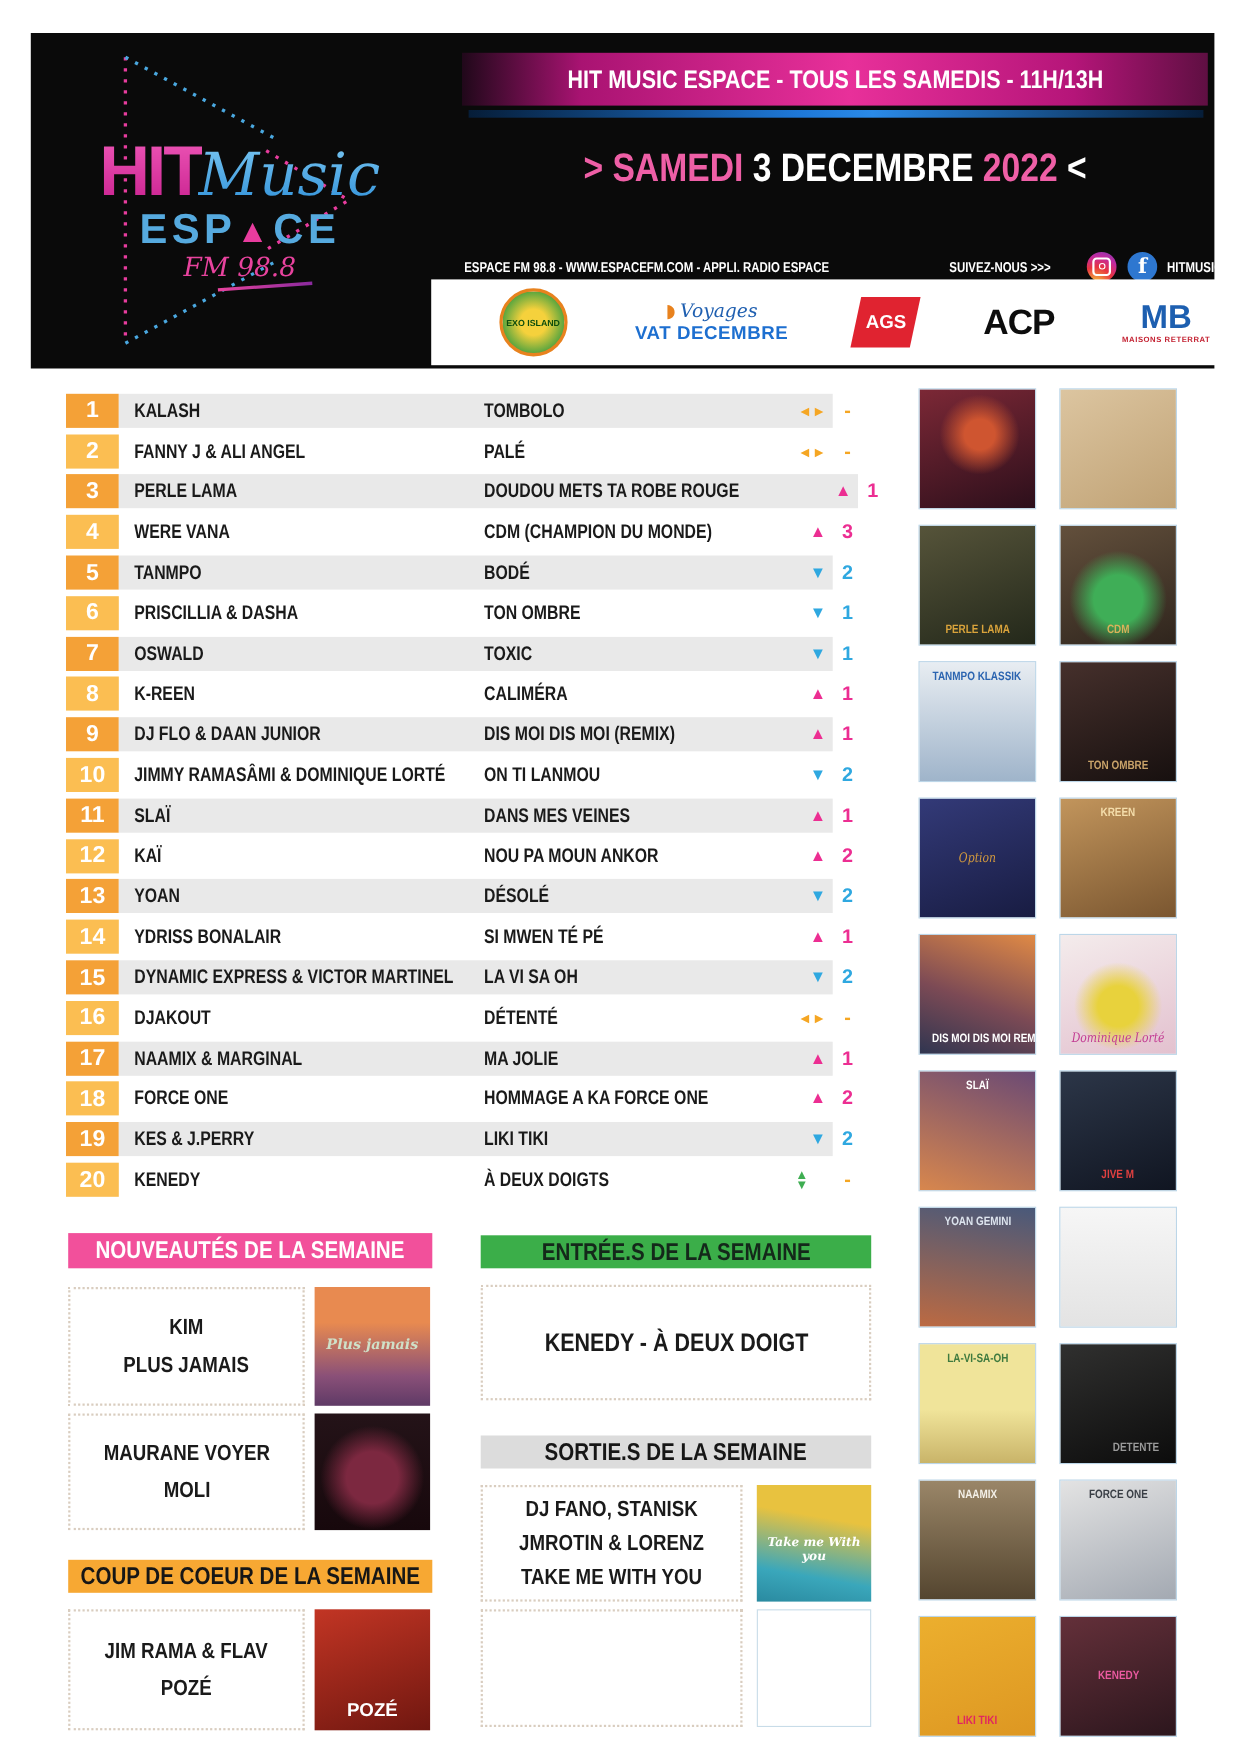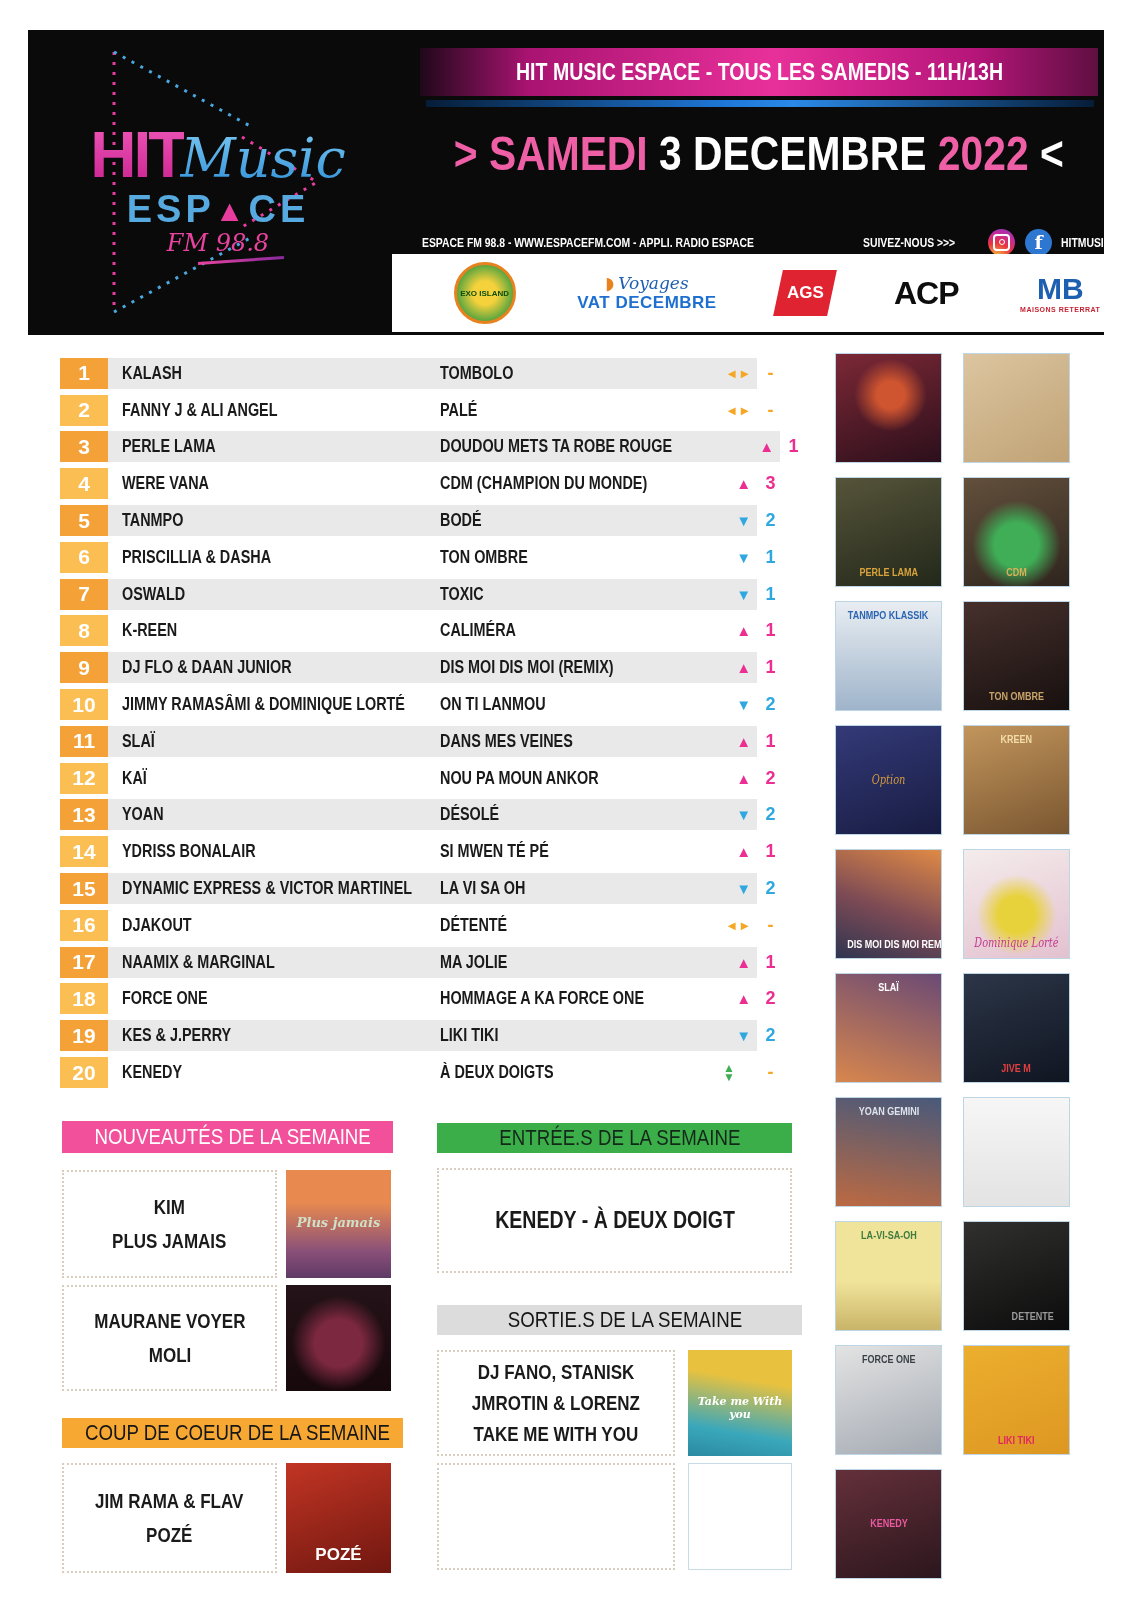--- a/index.html
+++ b/index.html
@@ -22,21 +22,21 @@
   .logo-fm{font-family:"DejaVu Serif",serif;font-style:italic;font-size:24px;color:#e8439e;margin-top:-2px;}
   .logo-underline{width:86px;height:3px;margin:2px auto 0 130px;background:linear-gradient(90deg,#e8439e,#8a2a9e);transform:rotate(-4deg);}
 
   .top-banner{position:absolute;left:392px;top:18px;width:678px;height:48px;display:flex;align-items:center;justify-content:center;
     background:linear-gradient(90deg,#20081a,#a91372 16%,#e8309a 52%,#b51579 82%,#5f0f42);}
   .top-banner span{color:#fff;font-weight:bold;font-size:23px;}
   .blue-stripe{position:absolute;left:398px;top:70px;width:668px;height:7px;
     background:linear-gradient(90deg,#061d38,#1e78d8 45%,#2a8ae8 55%,#061d38);}
 
   .date-line{position:absolute;left:392px;top:92px;width:678px;height:62px;display:flex;align-items:center;justify-content:center;
-    font-weight:bold;font-size:48px;}
+    font-weight:bold;font-size:36px;}
   .date-line .pink{color:#ee5fa6;}
   .date-line .white{color:#ffffff;}
 
   .info-line{position:absolute;left:394px;top:196px;width:676px;height:32px;display:flex;align-items:center;color:#fff;font-weight:bold;font-size:13px;}
   .info-left{flex:0 0 auto;}
   .follow{margin-left:26px;flex:0 0 auto;}
   .soc{width:27px;height:27px;border-radius:50%;margin-left:10px;flex:0 0 auto;display:flex;align-items:center;justify-content:center;position:relative;}
   .soc.ig{background:radial-gradient(circle at 30% 110%,#f5d13c,#e8343f 45%,#c42a9e 72%,#7a3ab9);}
   .ig-frame{width:13px;height:13px;border:2px solid #fff;border-radius:4px;position:relative;}
   .ig-frame:after{content:"";position:absolute;left:3.5px;top:3.5px;width:4px;height:4px;border:1.5px solid #fff;border-radius:50%;}
@@ -85,21 +85,21 @@
   .thumbs{position:absolute;left:835px;top:353px;width:235px;display:grid;grid-template-columns:107px 107px;column-gap:21px;row-gap:14px;}
   .thumb{width:107px;height:110px;position:relative;border:1px solid #bcd6e8;box-sizing:border-box;}
   .thumb-label{position:absolute;left:0;width:100%;text-align:center;font-weight:bold;font-size:11px;}
   .thumb-label .cxc{transform:scaleX(.82);}
   .lp-top{top:7px;}
   .lp-center{top:50%;margin-top:-7px;}
   .lp-bottom{bottom:8px;}
   .lbl-script{font-family:"DejaVu Serif",serif;font-style:italic;font-weight:normal;font-size:12px;}
 
   
-  .sec-banner{display:flex;align-items:center;justify-content:center;font-weight:normal;font-size:22px;padding-left:10px;}
+  .sec-banner{display:flex;align-items:center;justify-content:center;font-weight:bold;font-size:22px;}
   .left-col{position:absolute;left:62px;top:1121px;width:331px;}
   .banner-pink{height:32px;background:#f2509b;color:#fff;}
   .banner-orange{position:absolute;top:297px;left:0;width:100%;height:30px;background:#f7a833;color:#161616;}
   .sec-box{position:absolute;display:flex;}
   .txt-box{border:2px dotted #d9cdbf;box-sizing:border-box;display:flex;flex-direction:column;align-items:center;justify-content:center;
     font-weight:bold;font-size:20px;line-height:1.7;text-align:center;}
   .art{position:relative;flex:0 0 auto;}
   .art-label{position:absolute;left:0;width:100%;text-align:center;font-weight:bold;color:#fff;}
 
   .box-kim{top:49px;left:0;width:331px;height:108px;}
@@ -500,20 +500,23 @@
     </div>
       <div class="thumb" style="background: linear-gradient(rgb(246, 246, 246), rgb(227, 227, 227));">
       <span class="thumb-label lp-top" style="color: rgb(136, 136, 136);"><span class="cxc"></span></span>
     </div>
       <div class="thumb" style="background: linear-gradient(rgb(240, 228, 154) 55%, rgb(201, 180, 105)); text-decoration: underline;">
       <span class="thumb-label lp-top" style="color: rgb(63, 122, 63);"><span class="cxc">LA-VI-SA-OH</span></span>
     </div>
       <div class="thumb" style="background: linear-gradient(160deg, rgb(48, 48, 47), rgb(12, 12, 12));">
       <span class="thumb-label lp-bottom" style="color: rgb(154, 154, 154); padding-left: 16px;"><span class="cxc">DETENTE</span></span>
     </div>
+      <div class="thumb" style="background: linear-gradient(rgb(154, 134, 104), rgb(84, 69, 47));">
+      <span class="thumb-label lp-top" style="color: rgb(244, 240, 232);"><span class="cxc">NAAMIX</span></span>
+    </div>
       <div class="thumb" style="background: linear-gradient(160deg, rgb(227, 227, 227), rgb(163, 169, 178));">
       <span class="thumb-label lp-top" style="color: rgb(58, 63, 70);"><span class="cxc">FORCE ONE</span></span>
     </div>
       <div class="thumb" style="background: linear-gradient(160deg, rgb(236, 175, 46), rgb(221, 151, 34));">
       <span class="thumb-label lp-bottom" style="color: rgb(224, 39, 95);"><span class="cxc">LIKI TIKI</span></span>
     </div>
       <div class="thumb" style="background: linear-gradient(160deg, rgb(100, 48, 58), rgb(44, 22, 29));">
       <span class="thumb-label lp-center" style="color: rgb(234, 90, 160);"><span class="cxc">KENEDY</span></span>
     </div>
     </div>

